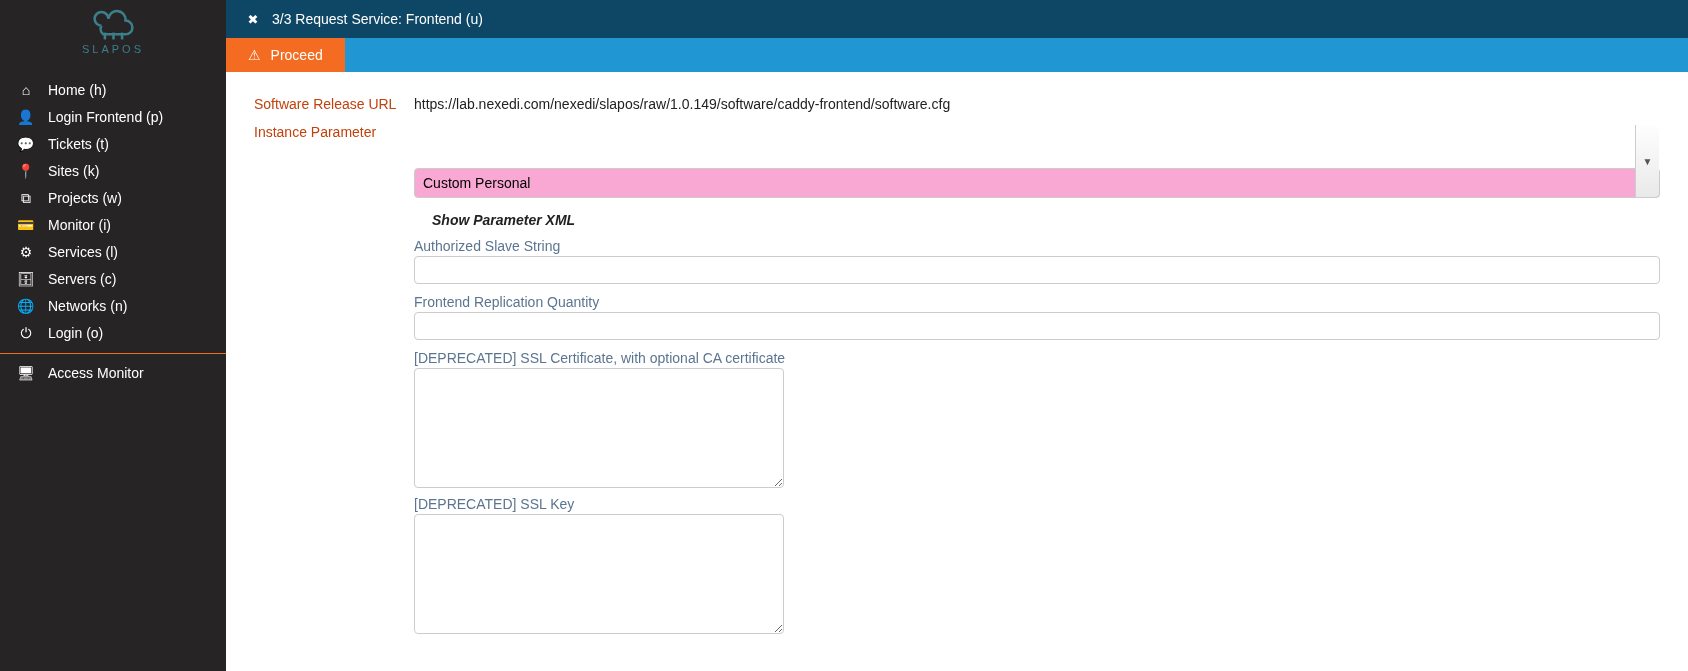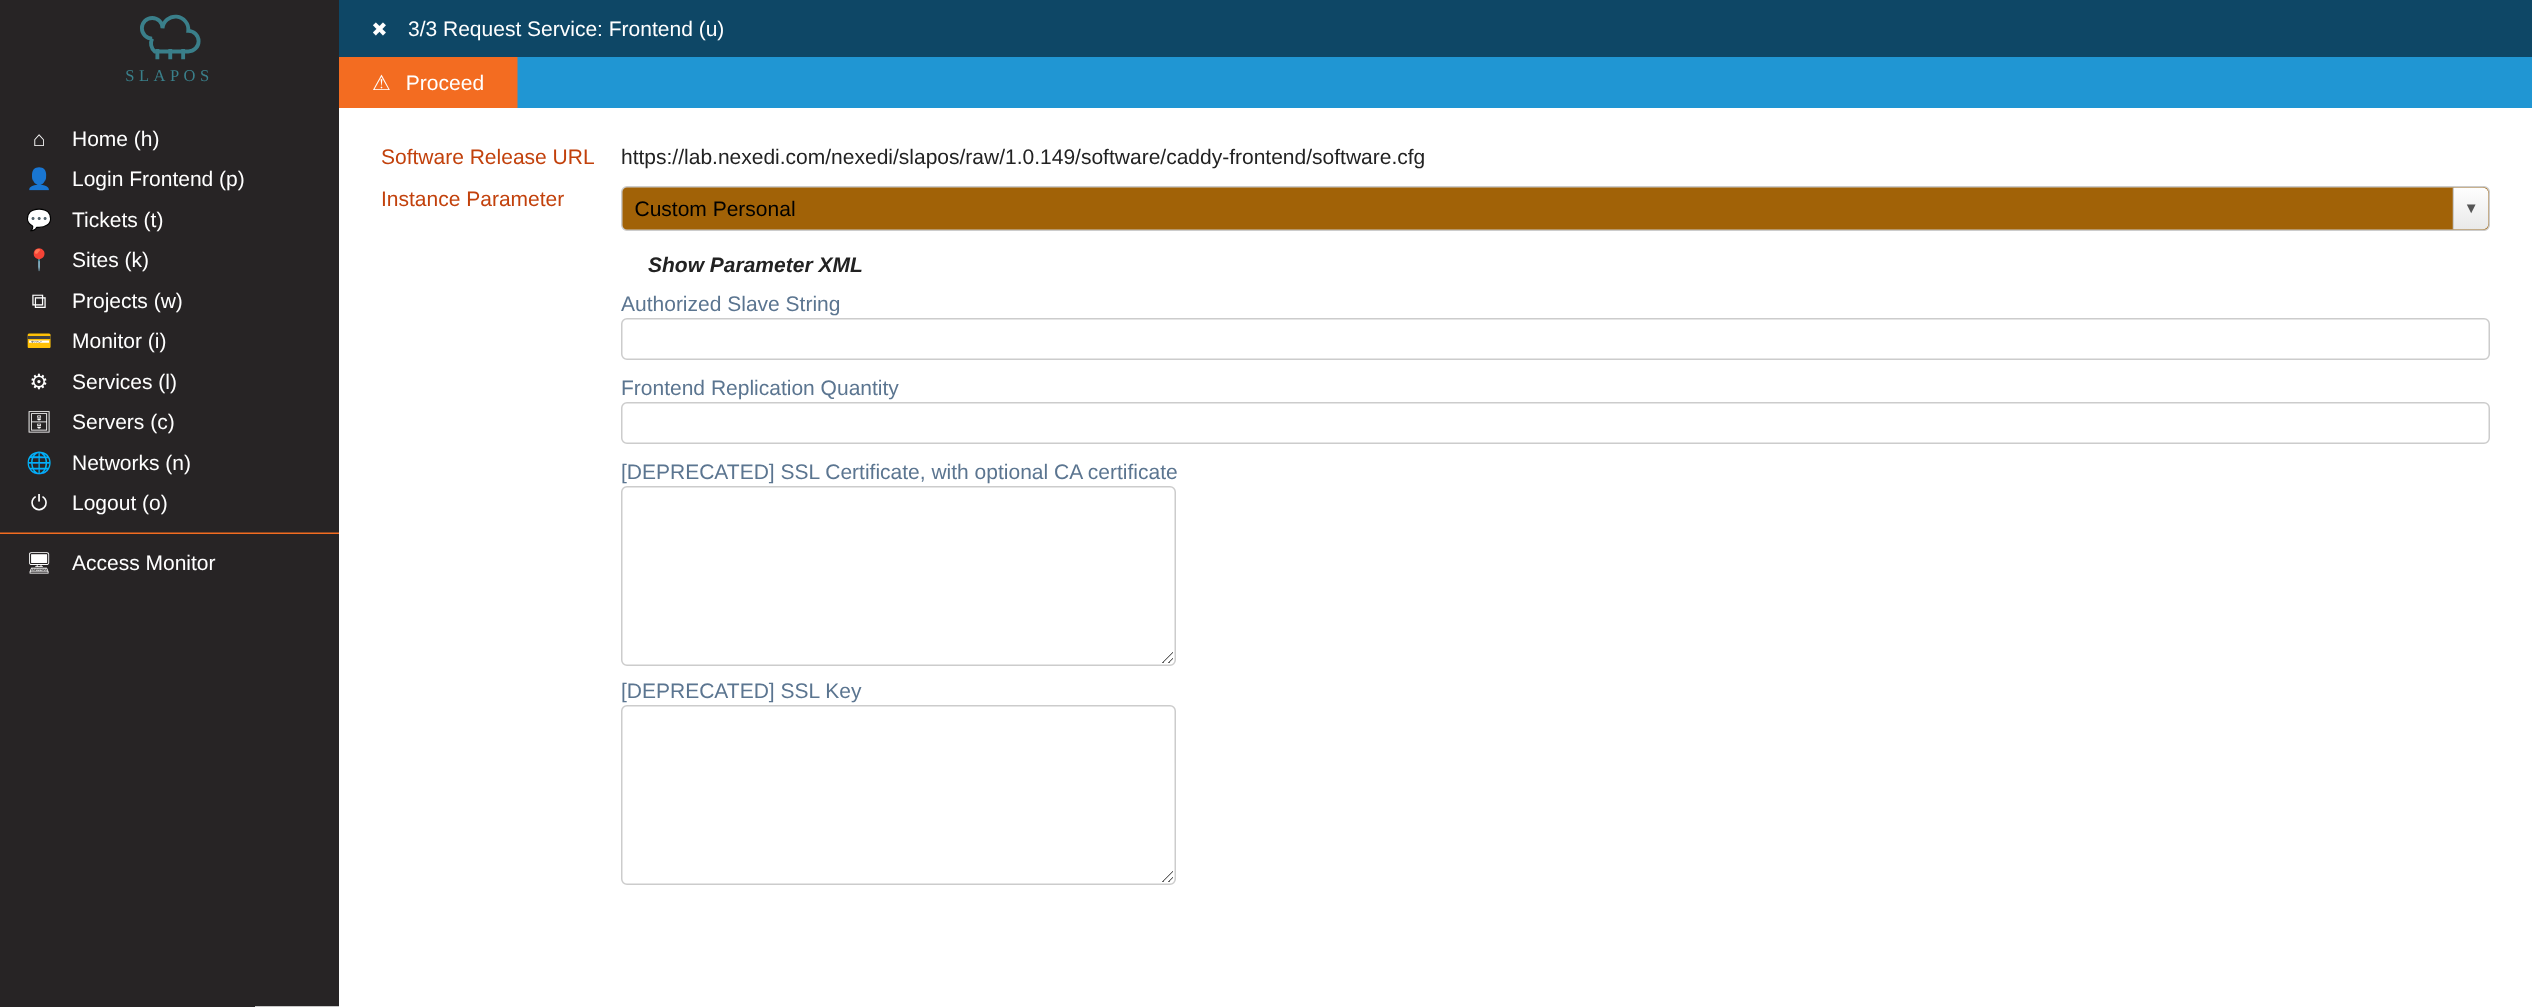--- a/index.html
+++ b/index.html
@@ -11,21 +11,20 @@
     width: 226px;
     background: #272425;
     color: #fff;
     display: flex;
     flex-direction: column;
     flex-shrink: 0;
   }
   .logo-wrap {
     text-align: center;
     padding: 6px 0 4px 0;
-    font-family: Liberation Serif, serif;
   }
   .logo-wrap svg { width: 55px; height: 36px; }
   .logo-text {
     font-size: 11px;
     letter-spacing: 3px;
     color: #3a7f8a;
     margin-top: -2px;
   }
   .nav { margin-top: 18px; }
   .nav-item {
@@ -127,22 +126,23 @@
   .select-wrap {
     position: relative;
     width: 100%;
   }
   .select-el {
     width: 100%;
     padding: 6px 8px;
     border: 1px solid #ccc;
     border-radius: 4px;
     font-size: 14px;
-    background: #a16207;
+    background: #f9a8d4;
     appearance: none;
+    margin-top: 44px;
   }
   .select-arrow {
     position: absolute;
     right: 1px;
     top: 1px;
     bottom: 1px;
     width: 24px;
     display: flex;
     align-items: center;
     justify-content: center;
@@ -239,21 +239,21 @@
     <div class="nav-item">
       <span class="nav-icon">🗄</span>
       <span>Servers (c)</span>
     </div>
     <div class="nav-item">
       <span class="nav-icon">🌐</span>
       <span>Networks (n)</span>
     </div>
     <div class="nav-item">
       <span class="nav-icon">⏻</span>
-      <span>Logout (o)</span>
+      <span>Login (o)</span>
     </div>
 
     <hr class="nav-divider">
 
     <div class="nav-item">
       <span class="nav-icon">🖥</span>
       <span>Access Monitor</span>
     </div>
   </nav>
 </aside>

